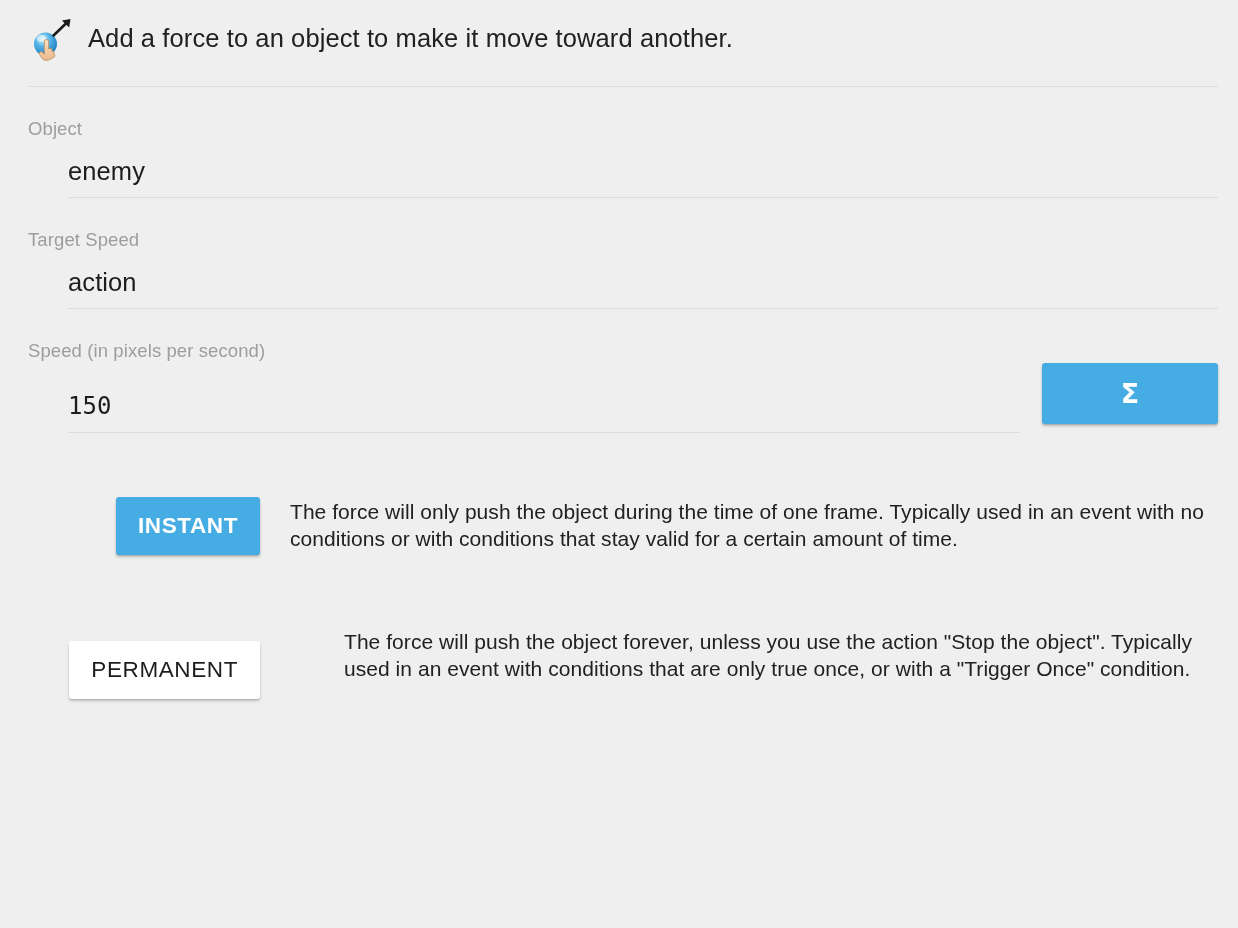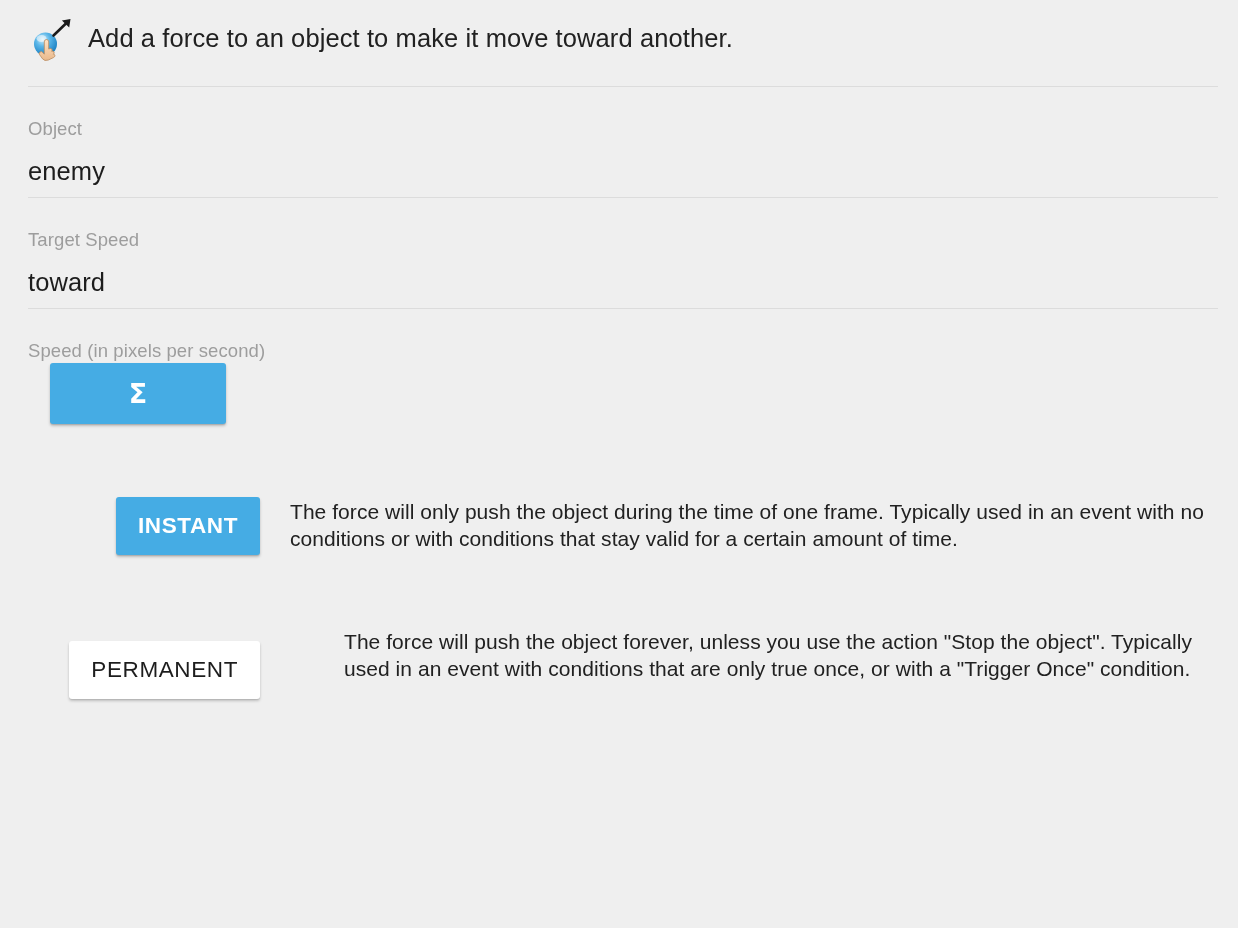--- a/index.html
+++ b/index.html
@@ -66,20 +66,21 @@
     line-height: 1.2;
     letter-spacing: 0.1px;
   }
   .field-value-row {
     display: flex;
     align-items: flex-end;
   }
   .field-underline-wrap {
     flex: 1 1 auto;
     min-width: 0;
+    margin-left: 40px;
   }
   .field-value {
     font-size: 25.5px;
     line-height: 1.25;
     color: #1d1d1d;
     padding: 16px 0 9px 0;
     letter-spacing: 0.1px;
     min-height: 32px;
   }
   .field-value.mono {
@@ -233,29 +234,33 @@
           <div class="field-value" placeholder="">enemy</div>
           <div class="field-underline"></div>
         </div>
       </div>
     </div>
 
     <div class="field">
       <div class="field-label">Target Speed</div>
       <div class="field-value-row">
         <div class="field-underline-wrap">
-          <div class="field-value" placeholder="">toward</div>
+          <div class="field-value" placeholder="">action</div>
           <div class="field-underline"></div>
         </div>
       </div>
     </div>
 
     <div class="field field-with-btn">
       <div class="field-label">Speed (in pixels per second)</div>
       <div class="field-value-row">
+        <div class="field-underline-wrap">
+          <div class="field-value mono" placeholder="">150</div>
+          <div class="field-underline"></div>
+        </div>
         <button class="sigma-btn">Σ</button>
       </div>
     </div>
 
   </div>
 
   <div class="options">
 
     <div class="option-row row-instant">
       <div class="option-btn-cell">

